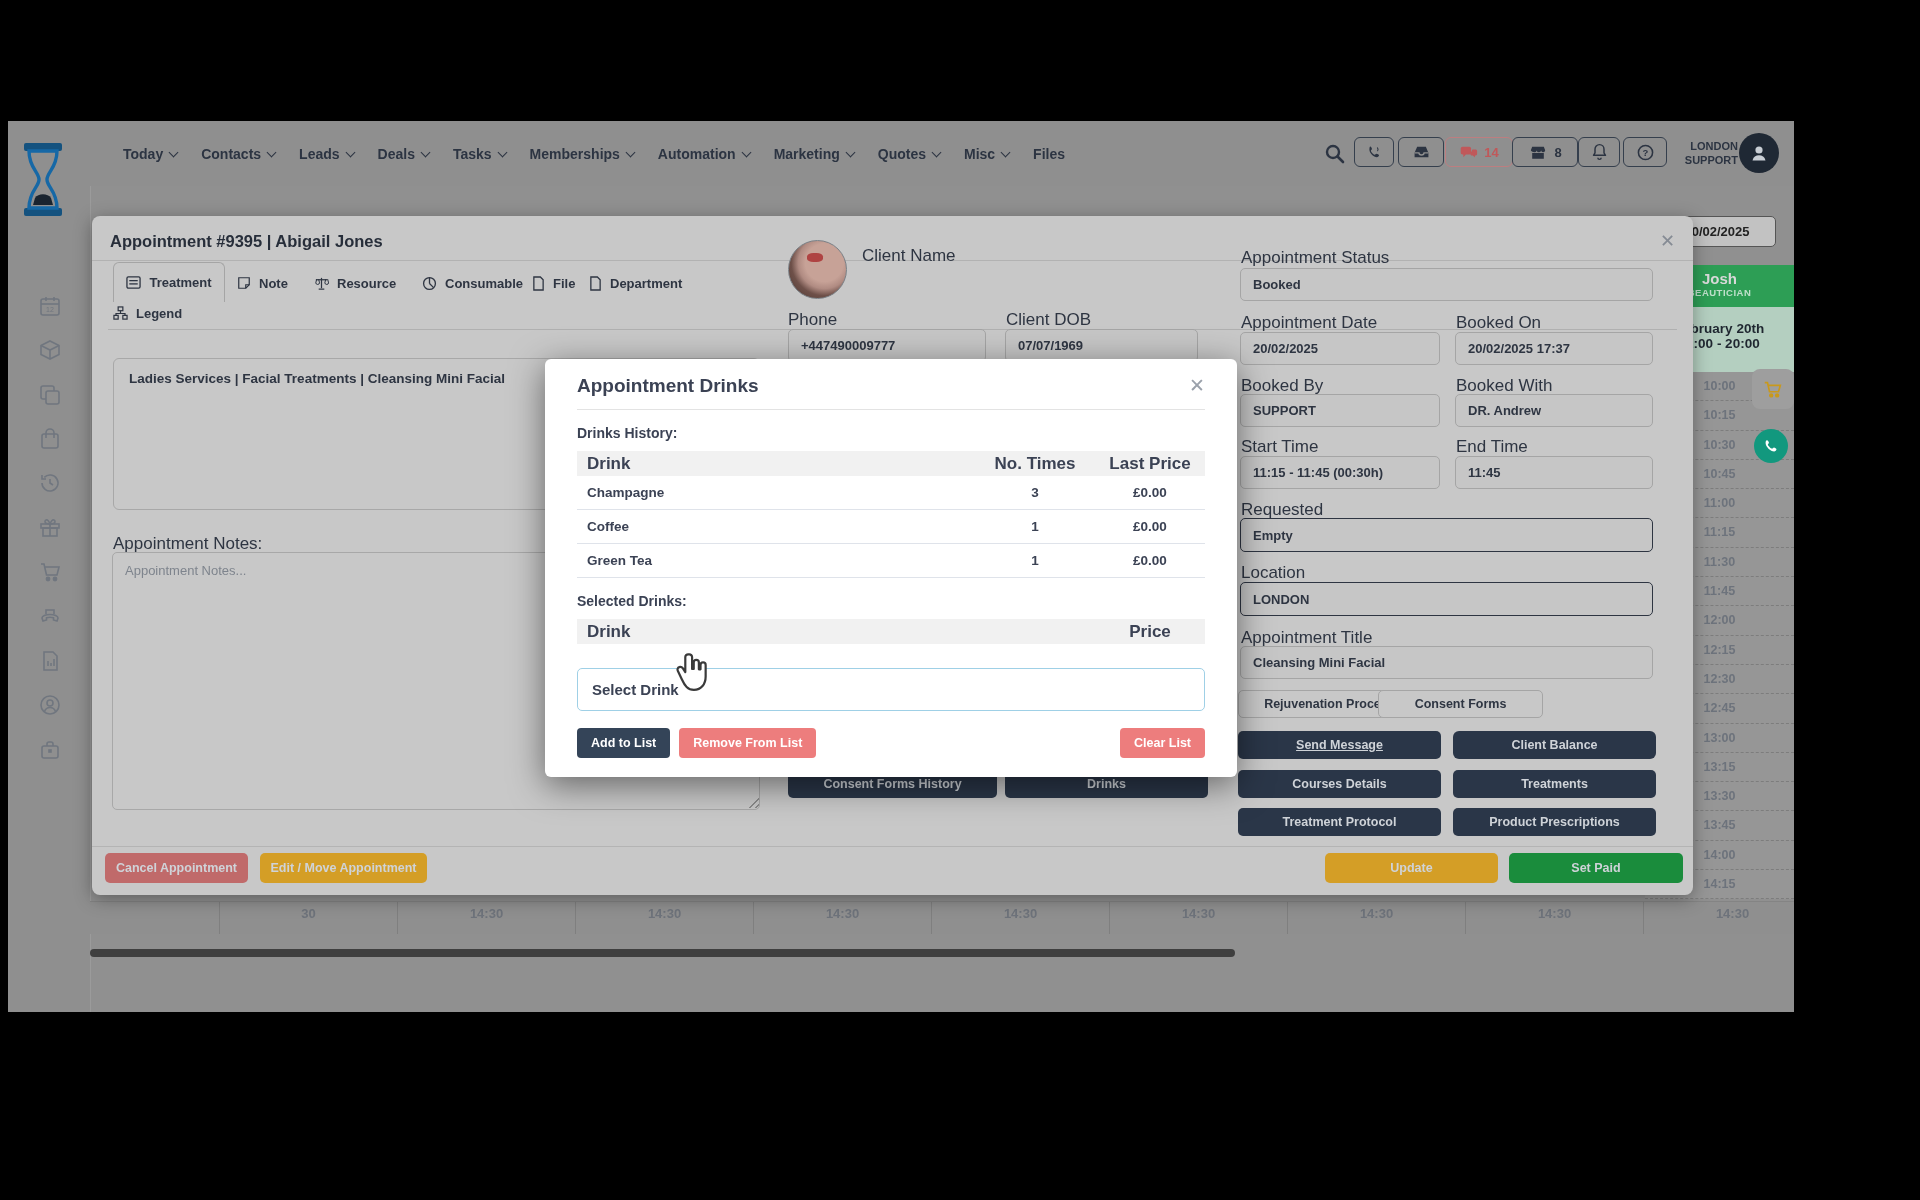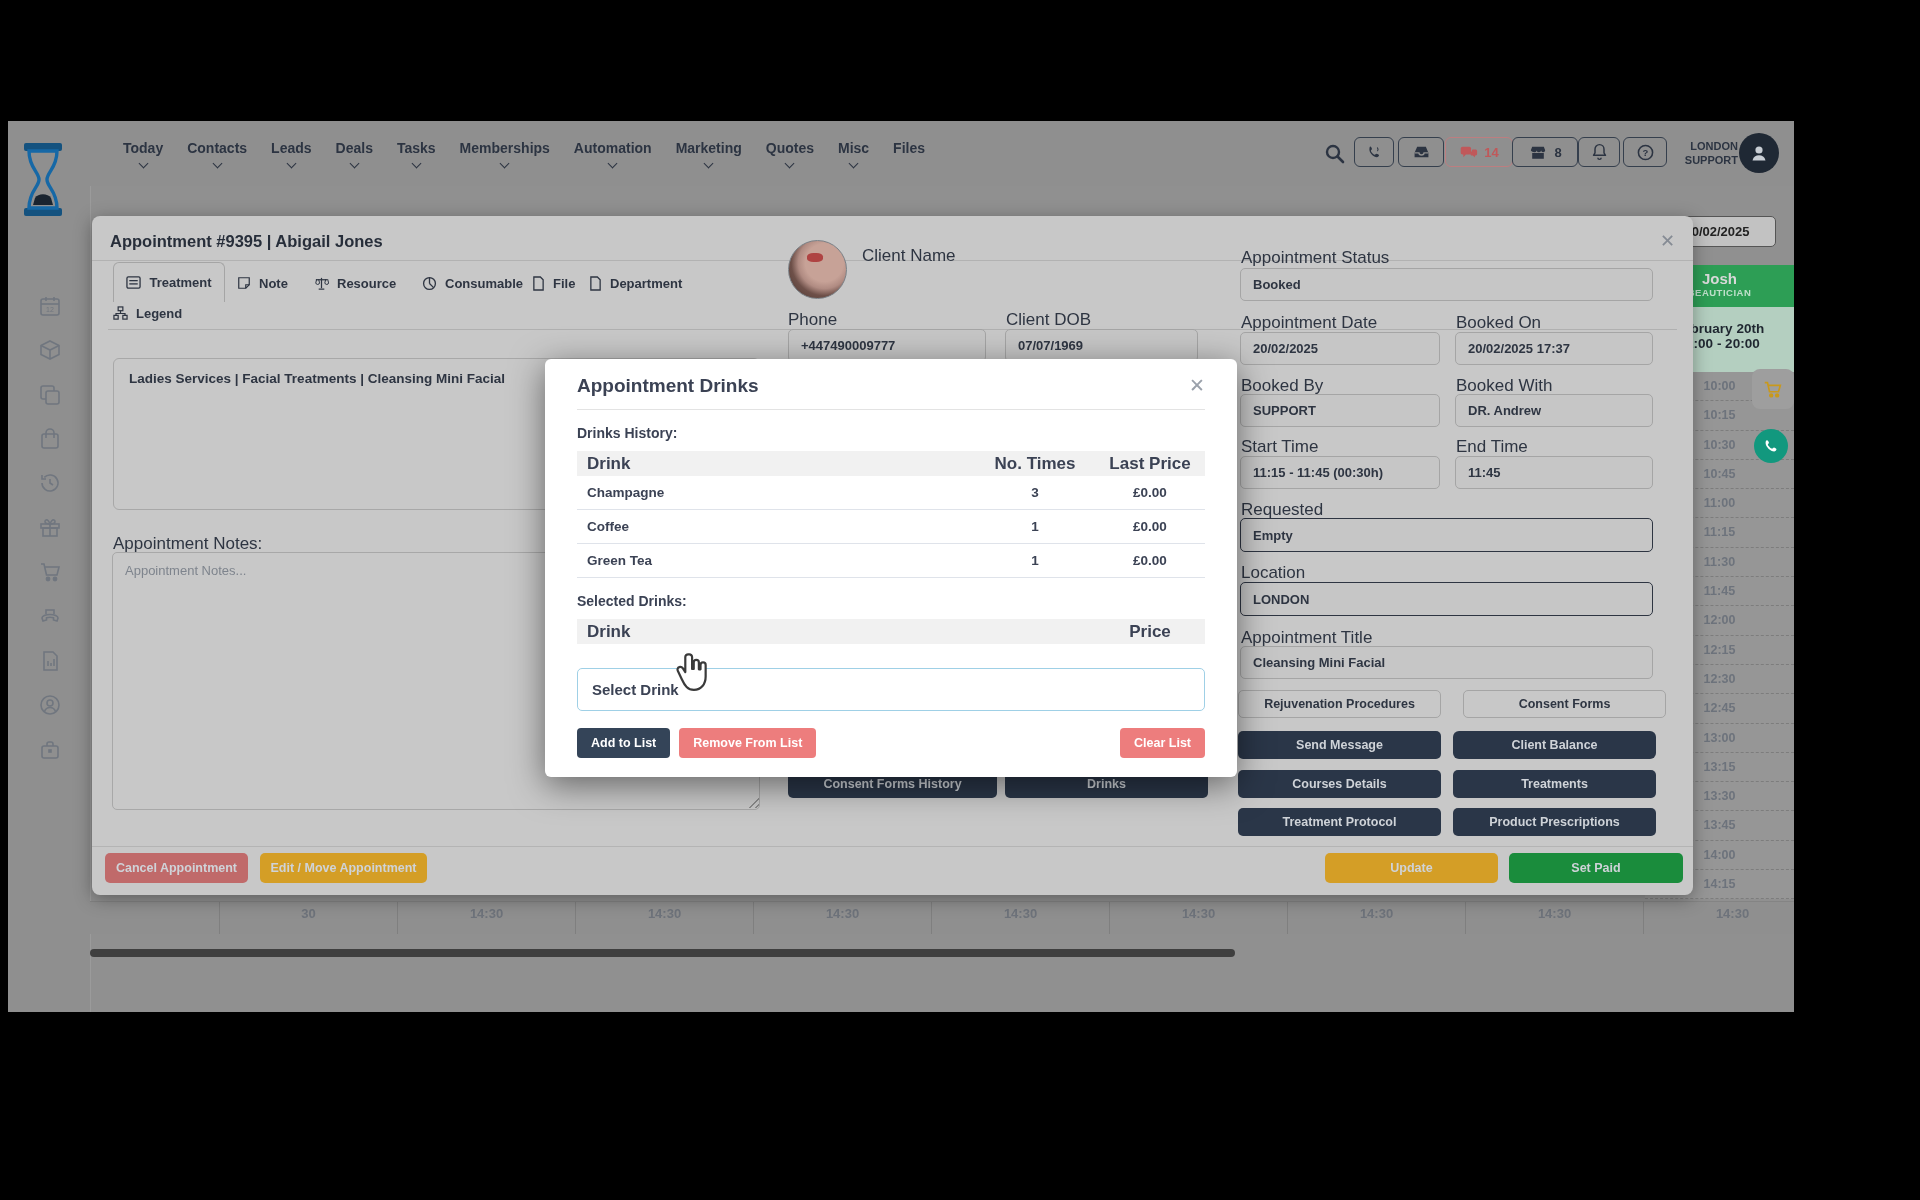--- a/index.html
+++ b/index.html
@@ -3,21 +3,21 @@
 <meta charset="utf-8">
 <style>
   html,body{margin:0;padding:0;background:#000;width:1920px;height:1200px;overflow:hidden;
     font-family:"Liberation Sans", sans-serif;-webkit-font-smoothing:antialiased;}
   .app{position:absolute;left:8px;top:121px;width:1786px;height:891px;background:#909090;overflow:hidden;}
   .abs{position:absolute;}
 
   
   .topnav{position:absolute;left:0;top:0;width:100%;height:65px;background:#8f8f8f;}
   .nav-items{position:absolute;left:115px;top:0;height:65px;display:flex;align-items:center;gap:24px;}
-  .nav-item{display:flex;align-items:center;gap:7px;font-size:14px;font-weight:600;color:#2c3442;cursor:pointer;white-space:nowrap;flex-direction:column;}
+  .nav-item{display:flex;align-items:center;gap:7px;font-size:14px;font-weight:600;color:#2c3442;cursor:pointer;white-space:nowrap;}
   .chev{width:6px;height:6px;border-right:1.7px solid #2c3442;border-bottom:1.7px solid #2c3442;transform:rotate(45deg);margin-top:-3px;}
   .chip{position:absolute;top:16px;height:30px;border:1.6px solid #353f4d;border-radius:6px;display:flex;align-items:center;justify-content:center;gap:6px;background:transparent;box-sizing:border-box;cursor:pointer;}
   .chip.red{border-color:#bd7e80;}
   .badge-red{color:#c0585a;font-weight:700;font-size:13px;}
   .badge-dark{color:#2c3442;font-weight:700;font-size:13px;}
   .acct{position:absolute;top:18px;width:70px;text-align:right;font-size:11px;font-weight:700;color:#2c3442;line-height:14px;}
   .avatar-nav{position:absolute;top:12px;width:40px;height:40px;border-radius:50%;background:#1f2834;display:flex;align-items:center;justify-content:center;cursor:pointer;}
 
   
   .sidebar{position:absolute;left:0;top:65px;width:82px;height:826px;background:#8f8f8f;border-right:1px solid #9b9b9b;}
@@ -460,28 +460,28 @@
     <div class="lbl" style="left:1149px;top:284px;">Requested</div>
     <div class="fld dark" style="left:1148px;top:302px;width:413px;height:34px;">Empty</div>
 
     <div class="lbl" style="left:1149px;top:347px;">Location</div>
     <div class="fld dark" style="left:1148px;top:366px;width:413px;height:34px;">LONDON</div>
 
     <div class="lbl" style="left:1149px;top:412px;">Appointment Title</div>
     <div class="fld" style="left:1148px;top:430px;width:413px;">Cleansing Mini Facial</div>
 
     <div class="btn outline" style="left:1146px;top:474px;width:203px;">Rejuvenation Procedures</div>
-    <div class="btn outline" style="left:1371px;top:474px;width:203px;">Consent Forms</div>
+    <div class="btn outline" style="left:1286px;top:474px;width:165px;">Consent Forms</div>
 
     <div class="btn navy" style="left:696px;top:515px;width:203px;">Client Profile</div>
     <div class="btn salmon" style="left:913px;top:515px;width:203px;">Client Notes</div>
     <div class="btn navy" style="left:696px;top:554px;width:209px;">Consent Forms History</div>
     <div class="btn navy" style="left:913px;top:554px;width:203px;">Drinks</div>
 
-    <div class="btn navy" style="left:1146px;top:515px;width:203px;">Send Message</div>
+    <div class="btn navy" style="left:1146px;top:515px;width:203px;text-decoration:underline;">Send Message</div>
     <div class="btn navy" style="left:1361px;top:515px;width:203px;border-radius:6px;">Client Balance</div>
     <div class="btn navy" style="left:1146px;top:554px;width:203px;">Courses Details</div>
     <div class="btn navy" style="left:1361px;top:554px;width:203px;">Treatments</div>
     <div class="btn navy" style="left:1146px;top:592px;width:203px;">Treatment Protocol</div>
     <div class="btn navy" style="left:1361px;top:592px;width:203px;">Product Prescriptions</div>
 
     <div class="w-foot-hr"></div>
     <div class="btn red-f" style="left:13px;top:637px;width:143px;">Cancel Appointment</div>
     <div class="btn gold" style="left:168px;top:637px;width:167px;">Edit / Move Appointment</div>
     <div class="btn gold" style="left:1233px;top:637px;width:173px;">Update</div>

